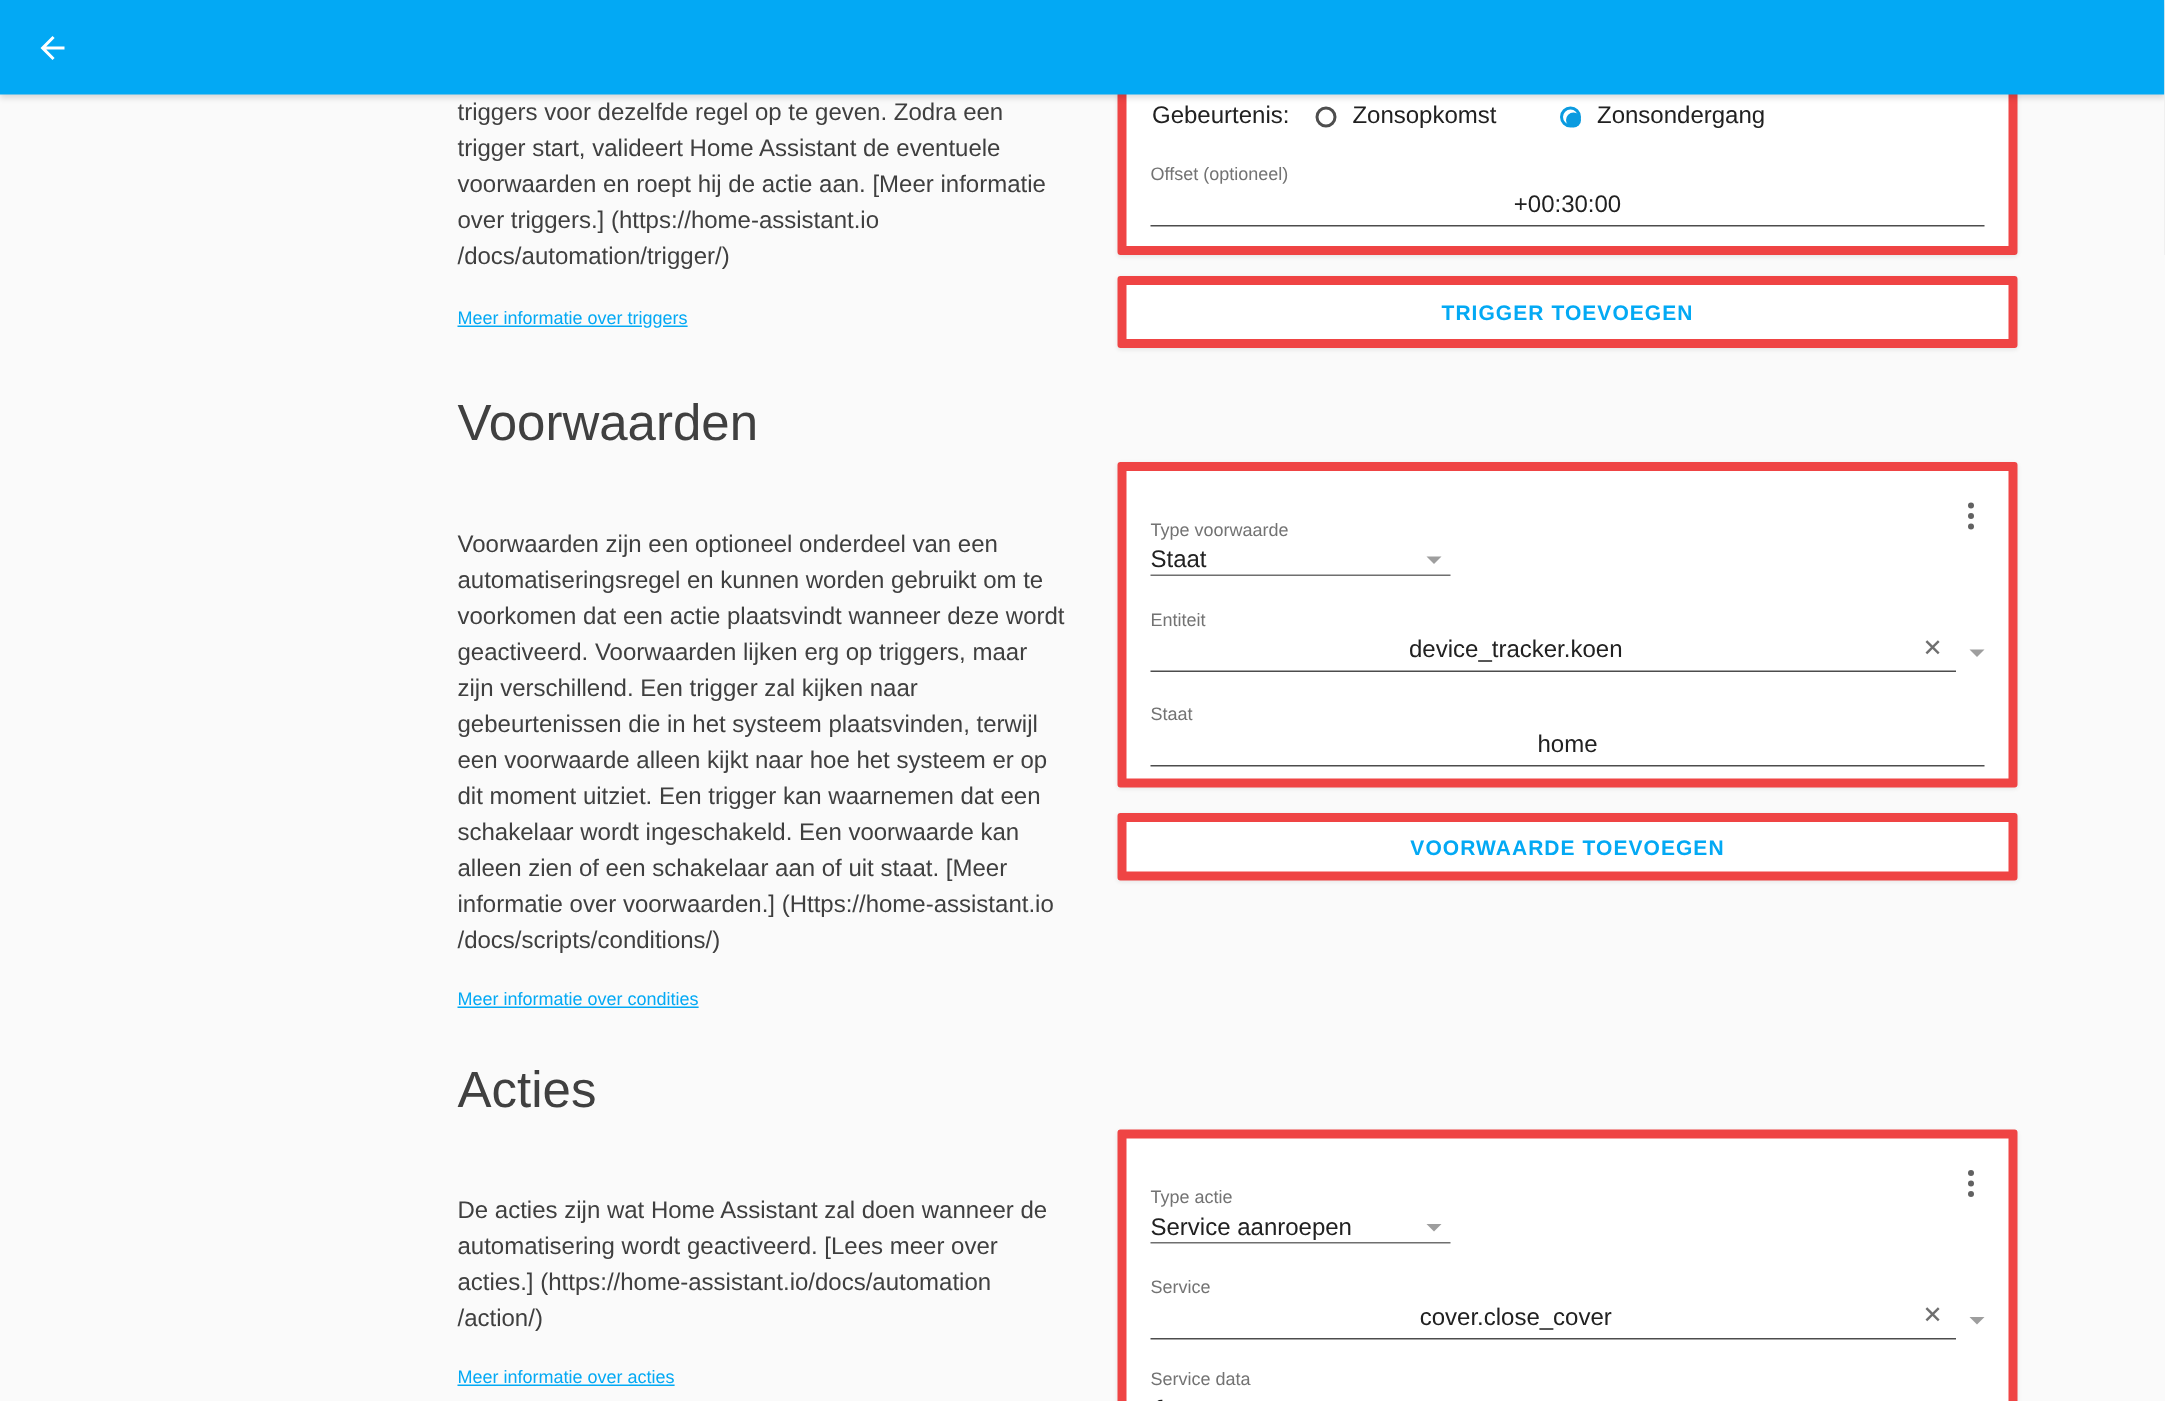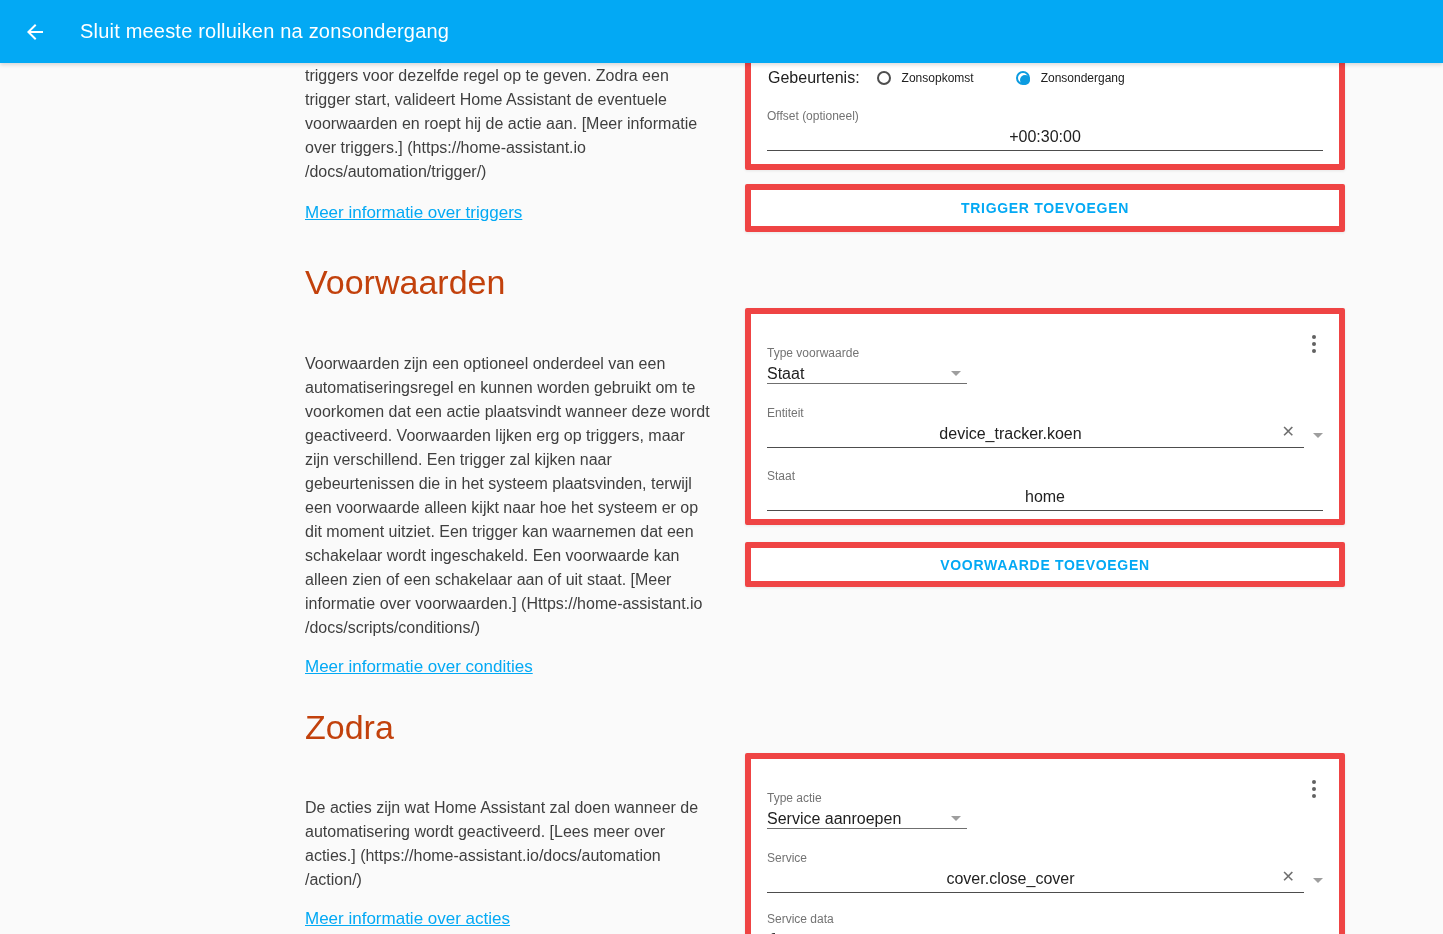--- a/index.html
+++ b/index.html
@@ -17,22 +17,22 @@
   }
   .back-btn {
     margin-left:23px; width:24px; height:24px; border:none; background:transparent;
     cursor:pointer; display:flex; align-items:center; justify-content:center; padding:0;
   }
   .app-title { color:#ffffff; font-size:20px; font-weight:400; margin-left:33px; letter-spacing:0.2px; }
 
   
   .doc { position:absolute; left:305px; width:407px; }
   .doc p { font-size:16px; line-height:24px; color:#3f3f3f; overflow-wrap:break-word; }
-  .doc-link { font-size:17px; color:#03a9f4; text-decoration:underline; cursor:pointer;text-align:right; }
-  .doc-h { font-size:34px; line-height:40px; font-weight:400; color:#c2410c; }
+  .doc-link { font-size:12px; color:#03a9f4; text-decoration:underline; cursor:pointer;text-align:right; }
+  .doc-h { font-size:34px; line-height:40px; font-weight:400; color:#404040; }
 
   
   .card {
     position:absolute; left:745px; width:600px;
     background:#ffffff; border:6px solid #ef4444; border-radius:2px;
     box-shadow:0 1px 3px rgba(0,0,0,0.08);
   }
   .btn-card { display:flex; align-items:center; justify-content:center; cursor:pointer; }
   .btn-label {
     color:#03a9f4; font-size:14px; font-weight:bold; letter-spacing:0.7px;
@@ -73,21 +73,21 @@
   .radio-opt { display:flex; align-items:center; cursor:pointer; }
   .radio-circle {
     width:14px; height:14px; border:2px solid #4e4e4e; border-radius:50%;
     position:relative; flex:none;
   }
   .radio-circle.on { border-color:#0b9be0; }
   .radio-circle.on::after {
     content:""; position:absolute; left:2px; top:2px; width:10px; height:10px;
     background:#0b9be0; border-radius:50%;
   }
-  .radio-opt span { margin-left:11px; font-size:12px; color:#212121; }
+  .radio-opt span { margin-left:11px; font-size:16px; color:#212121; }
 
   
   .kebab {
     position:absolute; top:19px; right:21px; display:flex; flex-direction:column;
     gap:3px; cursor:pointer; padding:2px;
   }
   .kebab i { width:4px; height:4px; border-radius:50%; background:#616161; }
 
   .json-brace { font-size:16px; color:#212121; margin-top:4px; font-family:"DejaVu Sans Mono",monospace; }
 </style>
@@ -97,42 +97,41 @@
 <div class="screen">
 
   <header class="app-header">
     <button class="back-btn">
       <span style="display:flex;">
         <svg viewBox="0 0 24 24" width="24" height="24">
             <path fill="#ffffff" d="M20 11H7.83l5.59-5.59L12 4l-8 8 8 8 1.41-1.41L7.83 13H20v-2z"></path>
           </svg>
       </span>
     </button>
-    <h1 class="app-title">Sluit meeste rolluiken na zonsondergang</h1>
   </header>
 
   <div class="doc" style="top:64px;">
     <p>triggers voor dezelfde regel op te geven. Zodra een trigger start, valideert Home Assistant de eventuele voorwaarden en roept hij de actie aan. [Meer informatie over triggers.] (https://home-assistant.io /docs/automation/trigger/)</p>
   </div>
   <div class="doc" style="top:203px;">
     <a class="doc-link">Meer informatie over triggers</a>
   </div>
 
   <div class="doc" style="top:262px;">
     <h2 class="doc-h">Voorwaarden</h2>
   </div>
   <div class="doc" style="top:352px;">
     <p>Voorwaarden zijn een optioneel onderdeel van een automatiseringsregel en kunnen worden gebruikt om te voorkomen dat een actie plaatsvindt wanneer deze wordt geactiveerd. Voorwaarden lijken erg op triggers, maar zijn verschillend. Een trigger zal kijken naar gebeurtenissen die in het systeem plaatsvinden, terwijl een voorwaarde alleen kijkt naar hoe het systeem er op dit moment uitziet. Een trigger kan waarnemen dat een schakelaar wordt ingeschakeld. Een voorwaarde kan alleen zien of een schakelaar aan of uit staat. [Meer informatie over voorwaarden.] (Https://home-assistant.io /docs/scripts/conditions/)</p>
   </div>
   <div class="doc" style="top:657px;">
     <a class="doc-link">Meer informatie over condities</a>
   </div>
 
   <div class="doc" style="top:707px;">
-    <h2 class="doc-h">Zodra</h2>
+    <h2 class="doc-h">Acties</h2>
   </div>
   <div class="doc" style="top:796px;">
     <p>De acties zijn wat Home Assistant zal doen wanneer de automatisering wordt geactiveerd. [Lees meer over acties.] (https://home-assistant.io/docs/automation /action/)</p>
   </div>
   <div class="doc" style="top:909px;">
     <a class="doc-link">Meer informatie over acties</a>
   </div>
 
   <section class="card" style="top:0; height:170px;">
     <div class="event-row">

